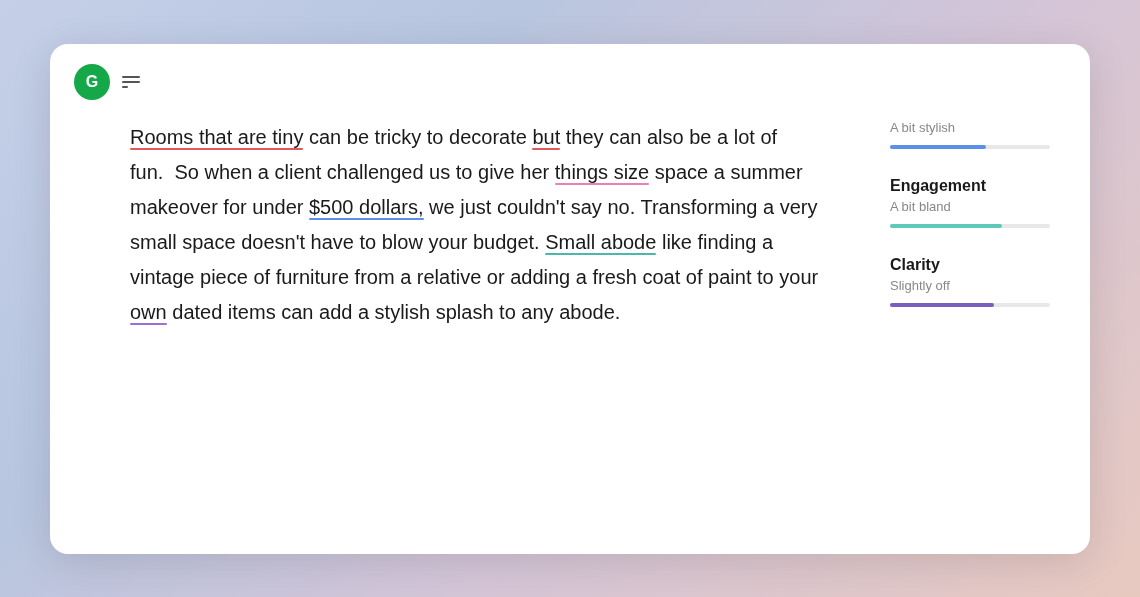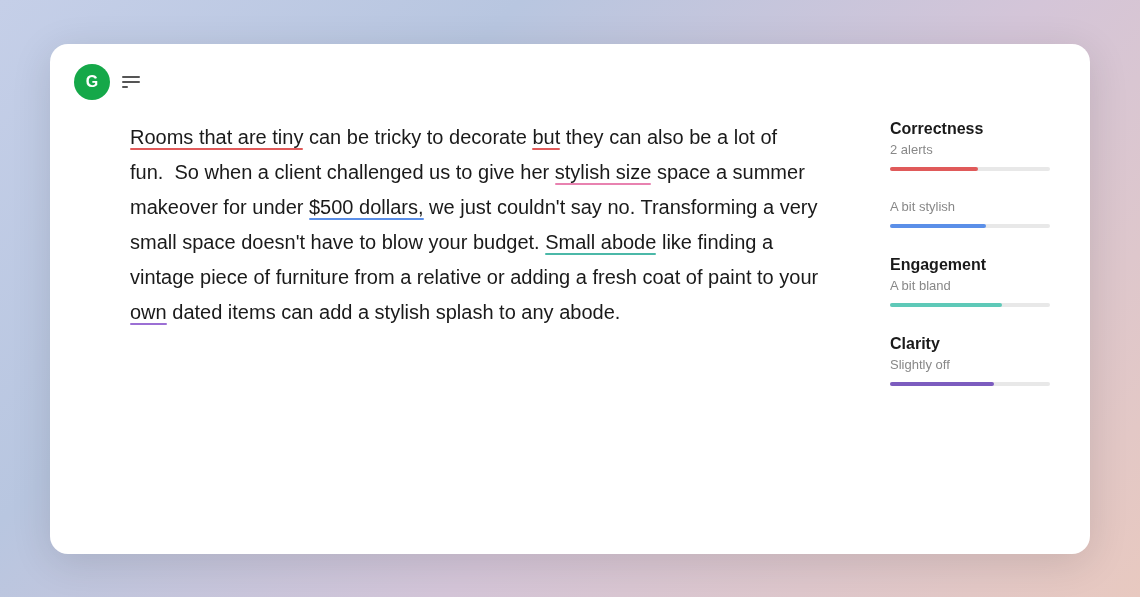--- a/index.html
+++ b/index.html
@@ -218,37 +218,30 @@
       <span></span>
       <span style="width:6px"></span>
     </div>
   </div>
 
   <div class="content-area">
     <div class="text-area">
       <p>
         <span class="underline-red">Rooms that are tiny</span> can be tricky to decorate <span class="underline-red">but</span> they can
         also be a lot of fun.&nbsp; So when a client challenged us to give her
-        <span class="underline-pink">stylish size</span> space a summer makeover for under <span class="underline-blue">$500 dollars,</span>
+        <span class="underline-pink">things size</span> space a summer makeover for under <span class="underline-blue">$500 dollars,</span>
         we just couldn't say no. Transforming a <span class="underline-teal">very small</span> space
         doesn't have to blow your budget. <span class="underline-teal">Small abode</span> like finding a
         vintage piece of furniture from a relative or adding a fresh
         coat of paint to your <span class="underline-purple">own</span> dated items can add a stylish splash
         to any abode.
       </p>
     </div>
 
     <div class="sidebar">
-      <div class="metric">
-        <span class="metric-title">Correctness</span>
-        <span class="metric-subtitle">2 alerts</span>
-        <div class="progress-bar-bg">
-          <div class="progress-bar-fill bar-red"></div>
-        </div>
-      </div>
 
       <div class="metric">
         <span class="metric-subtitle">A bit stylish</span>
         <div class="progress-bar-bg">
           <div class="progress-bar-fill bar-blue"></div>
         </div>
       </div>
 
       <div class="metric">
         <span class="metric-title">Engagement</span>

